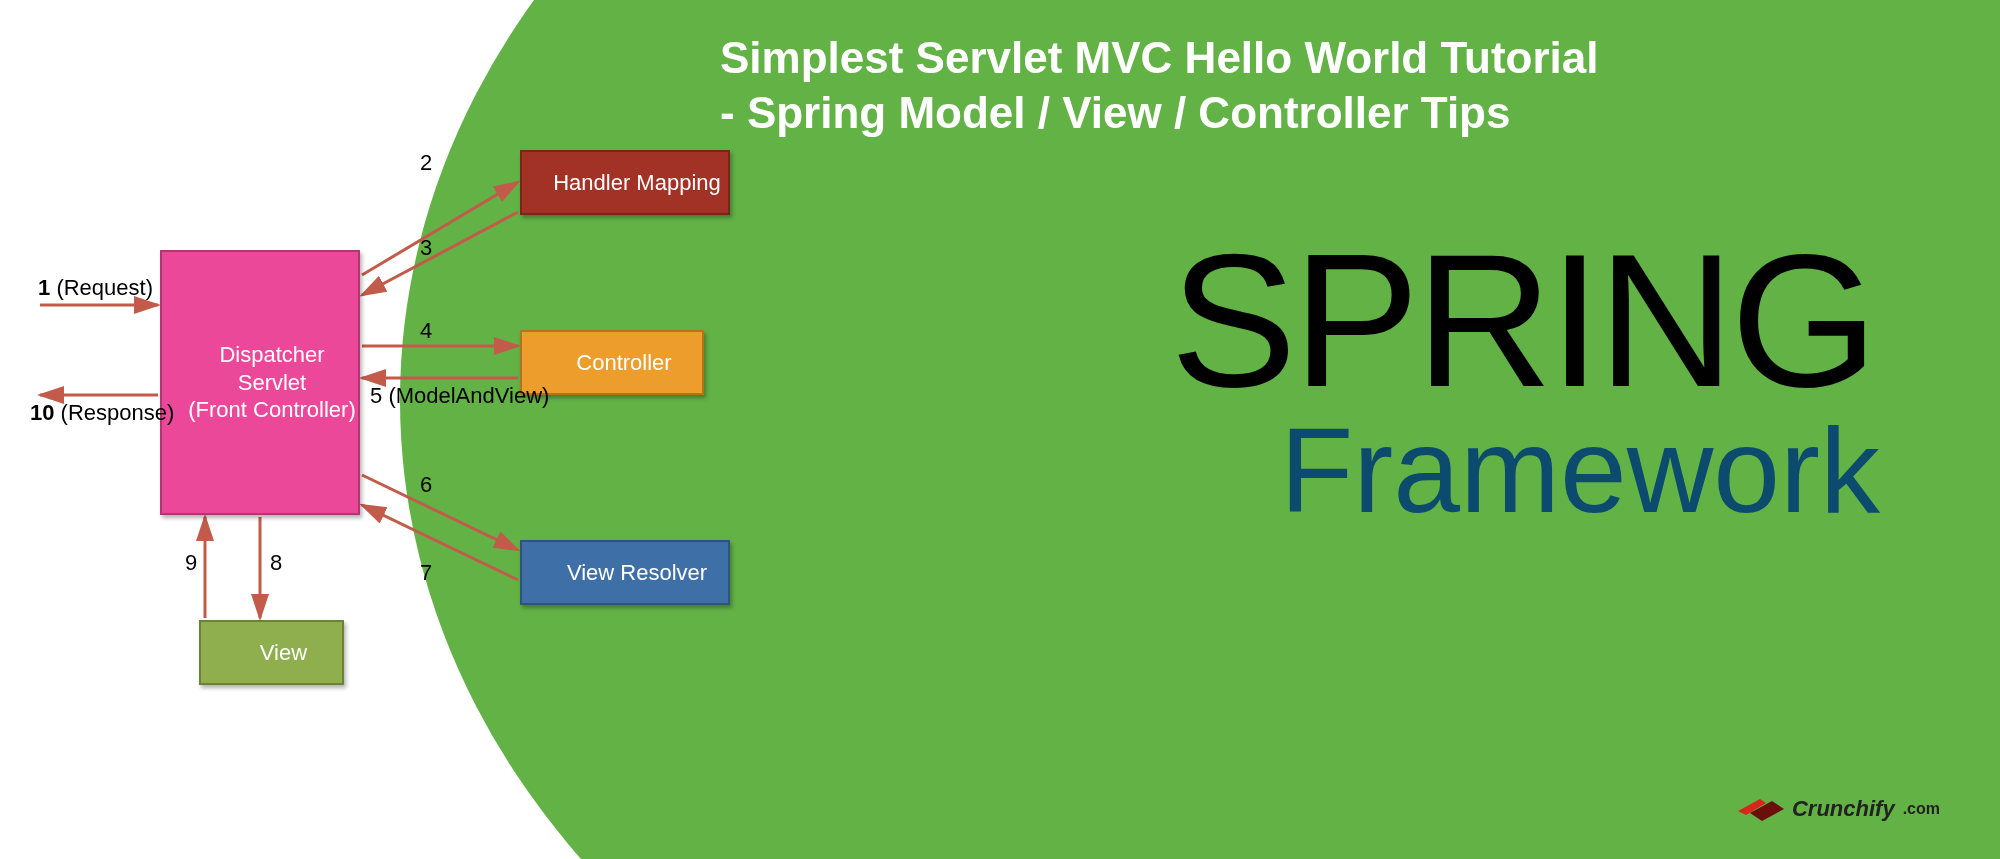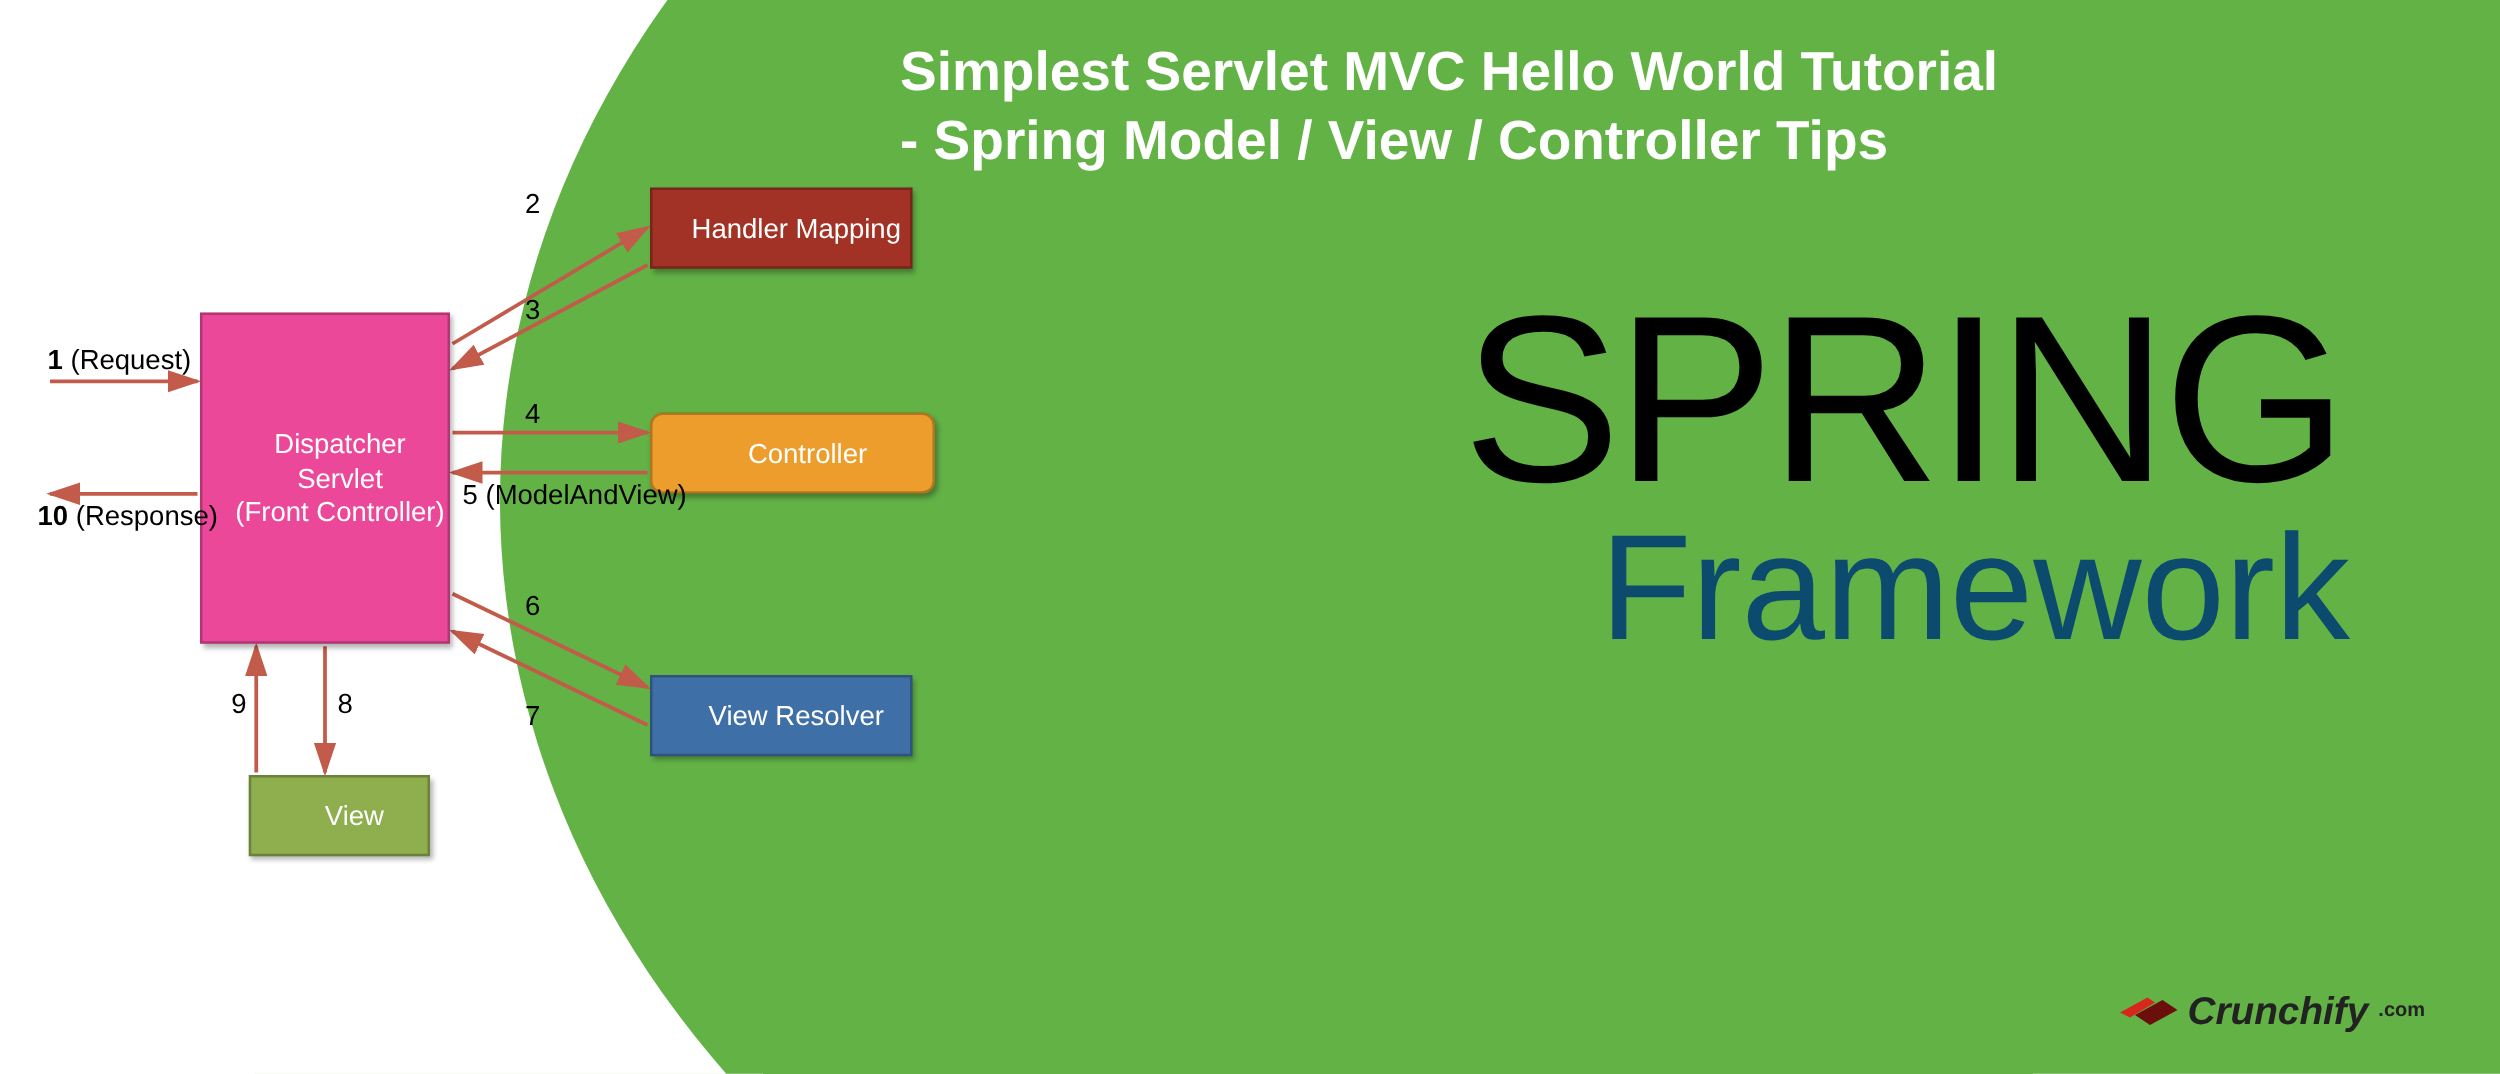--- a/index.html
+++ b/index.html
@@ -49,39 +49,39 @@
   
   .logo {
     position: absolute;
     bottom: 30px;
     right: 60px;
     display: flex;
     align-items: center;
     gap: 8px;
   }
   .logo-mark { display: inline-block; }
-  .logo-text { font-size: 31px; font-weight: 800; font-style: italic; color: #222; }
+  .logo-text { font-size: 22px; font-weight: 800; font-style: italic; color: #222; }
   .logo-domain { font-size: 16px; font-weight: 700; color: #222; }
   
   .diagram { position: absolute; top: 120px; left: 20px; width: 760px; height: 620px; }
   .box {
     position: absolute;
     display: flex;
     align-items: center;
     justify-content: center;
     text-align: center;
     color: #fff;
     font-size: 22px;
     border: 2px solid rgba(0,0,0,0.25);
     box-shadow: 2px 3px 4px rgba(0,0,0,0.3);
     padding-left: 24px;
   }
   .dispatcher { left: 140px; top: 130px; width: 200px; height: 265px; background: #ec4899; font-size: 22px; line-height: 1.25; }
   .handler { left: 500px; top: 30px; width: 210px; height: 65px; background: #a13225; }
-  .controller { left: 500px; top: 210px; width: 228px; height: 65px; background: #ed9d2b; border-radius: 10px; }
+  .controller { left: 500px; top: 210px; width: 184px; height: 65px; background: #ed9d2b; }
   .resolver { left: 500px; top: 420px; width: 210px; height: 65px; background: #3f6fa7; }
   .view { left: 140px; top: 500px; width: 145px; height: 65px; background: #8fae4e; margin-left: 39px; }
   .lbl { position: absolute; font-size: 22px; color: #000; }
   .req-num { font-weight: 600; }
   svg.arrows { position: absolute; top: 0; left: 0; width: 760px; height: 620px; pointer-events: none; }
 </style>
 </head>
 <body>
 
 <div class="stage">

